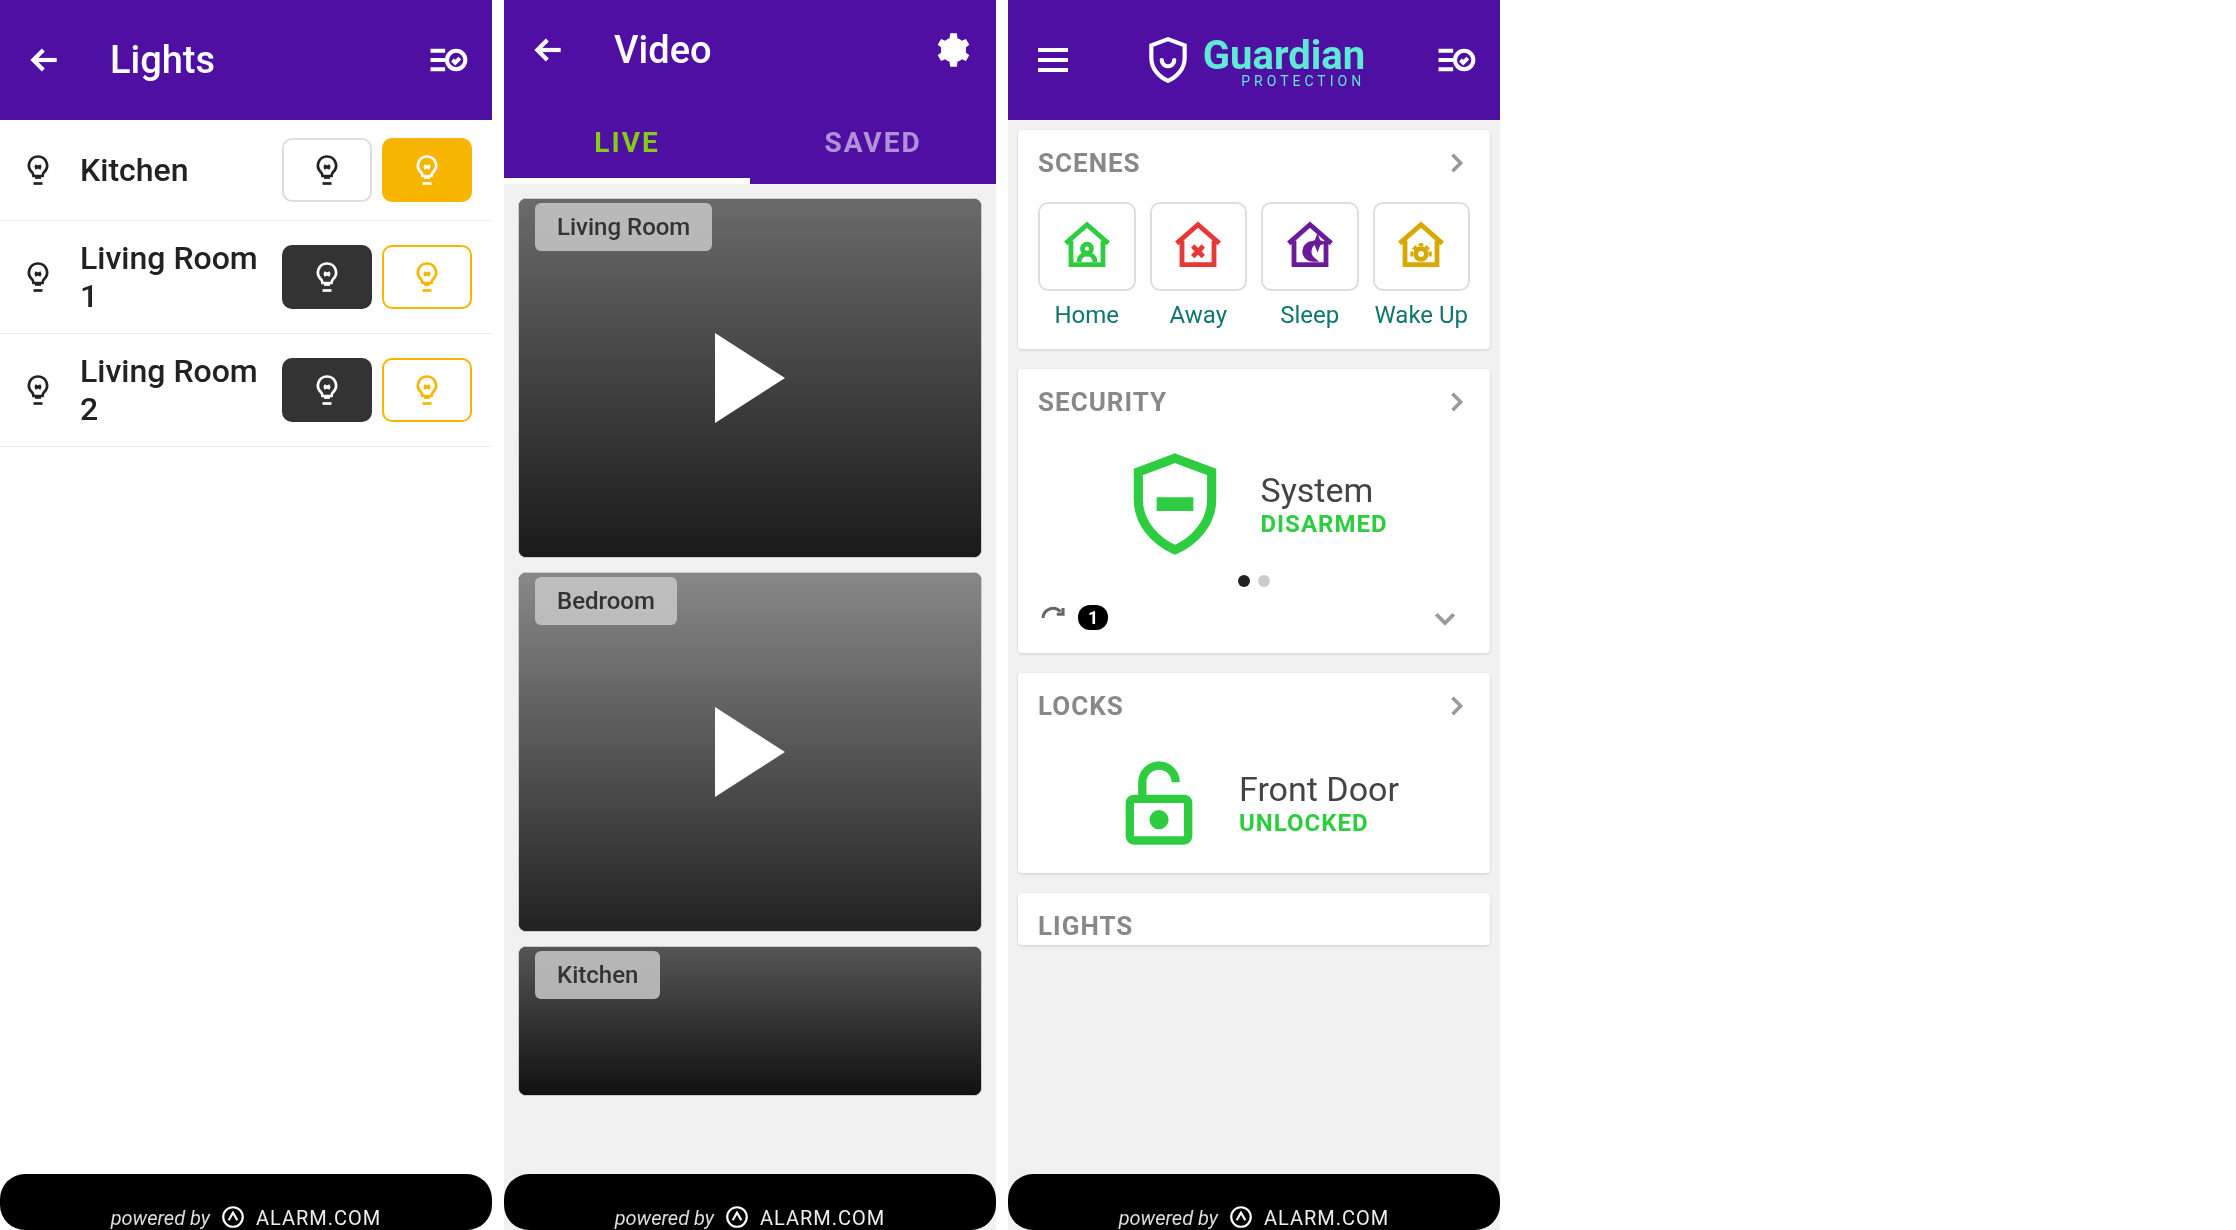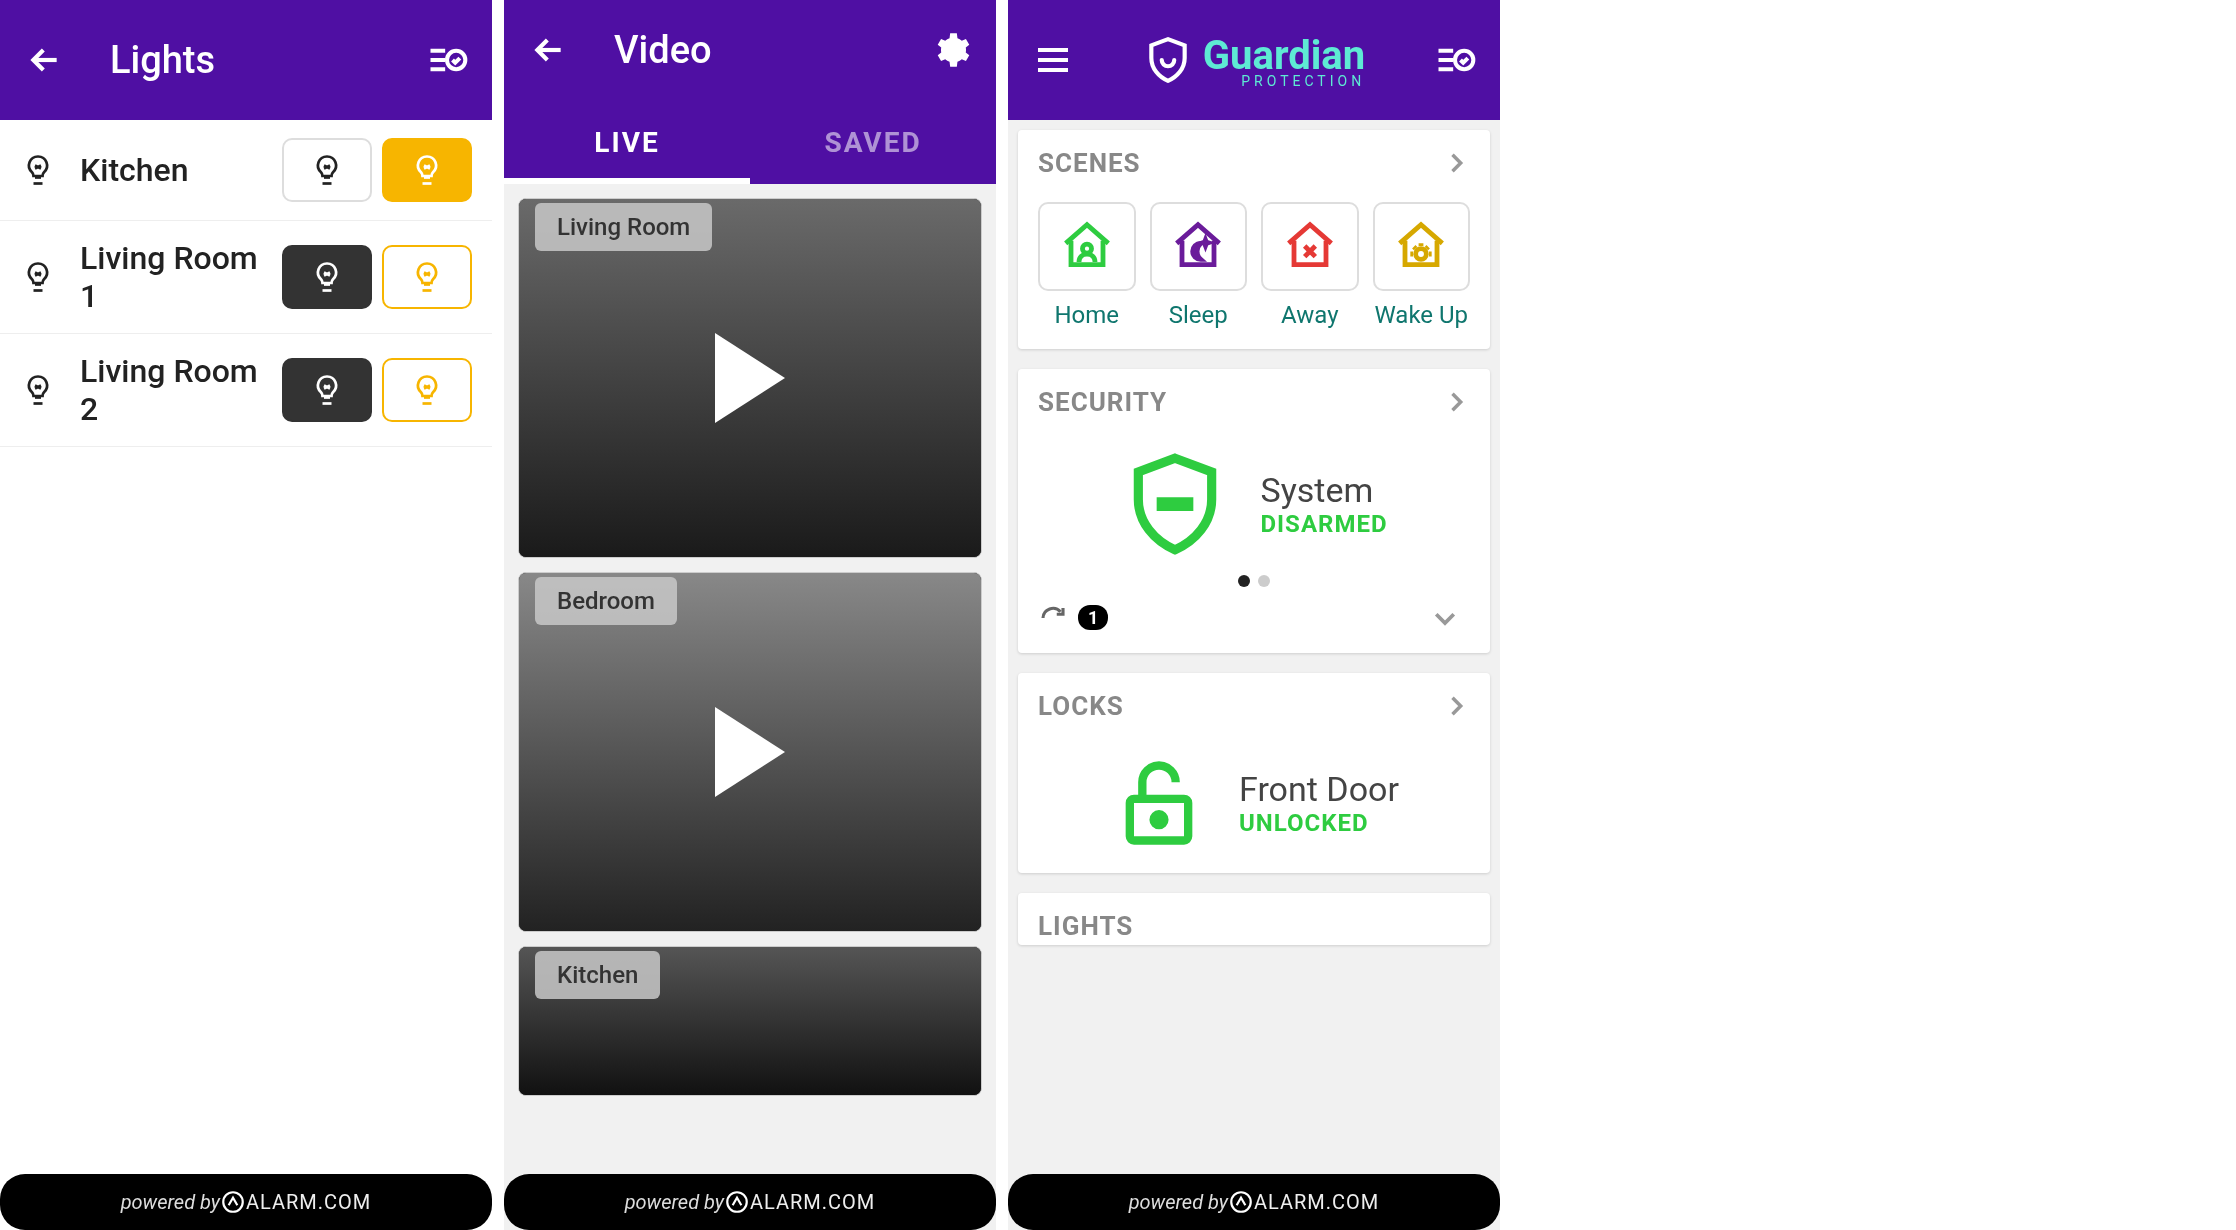--- a/index.html
+++ b/index.html
@@ -41,21 +41,21 @@
     font-weight: 500;
     margin-left: 40px;
   }
   .header-icon-left, .header-icon-right {
     width: 50px; height: 50px; display:flex; align-items:center; justify-content:center;
     cursor: pointer;
   }
   .header-icon-right { margin-left:auto; }
   .tabs { display:flex; height: 100px; }
   .tab { flex:1; display:flex; align-items:center; justify-content:center; font-size: 28px; font-weight: 700; letter-spacing: 2px; color: rgba(255,255,255,0.55); cursor:pointer; position:relative; }
-  .tab.active { color: #ffffff; }
+  .tab.active { color: #84cc16; }
   .tab.active::after { content:""; position:absolute; bottom:0; left:0; right:0; height:6px; background:#fff; }
 
   .body { flex:1; overflow:hidden; background:#fff; display:flex; flex-direction:column; }
   .body.gray { background:#f1f1f1; }
 
   
   .light-row {
     display:flex; align-items:center; padding: 18px 20px; border-bottom:1px solid #eee;
   }
   .light-name { font-size: 32px; font-weight:500; color:#222; margin-left: 24px; flex:1;}
@@ -118,22 +118,22 @@
   .status-text .line2 { font-size:24px; font-weight:700; letter-spacing:1px; }
   .dots { display:flex; gap:8px; justify-content:center; padding:6px 0;}
   .dot { width:12px; height:12px; border-radius:50%; background:#ccc;}
   .dot.active { background:#222;}
   .expand-row { display:flex; align-items:center; justify-content:center; gap:10px; padding: 10px 20px; position:relative;}
   .badge { background:#000; color:#fff; border-radius:12px; padding:2px 10px; font-size:18px; font-weight:700;}
   .chev-down { margin-left:auto; margin-right:10px;}
 
   
   .footer {
-    background:#000; color:#eee; height: 56px; display:flex; align-items:center; justify-content:center;
-    font-size: 22px; flex-shrink:0;
+    background:#000; color:#eee; height: 56px; display:flex; align-items:flex-end; justify-content:center;
+    font-size: 22px; gap:10px; flex-shrink:0;
     position:absolute; bottom:0; left:0; right:0;border-radius:25px;
   }
   .footer .pow { font-style:italic; font-size:20px; color:#ddd;}
   .footer .brand { font-weight:400; letter-spacing:1px; font-size:20px;}
 
   
   .logo-wrap { flex:1; display:flex; justify-content:center; align-items:center;}
   .guardian-logo { display:flex; align-items:center; gap:10px; color:#5eead4;}
   .guardian-logo .big { font-size:40px; font-weight:700;}
   .guardian-logo .sub { font-size:14px; letter-spacing:4px; display:block; text-align:right; margin-top:-6px;}
@@ -354,38 +354,38 @@
                 <path d="M4 11l8-7 8 7"></path>
                 <path d="M6 10v9h12v-9"></path>
                 <circle cx="12" cy="13" r="1.7"></circle>
                 <path d="M9 18c0-1.8 1.3-3 3-3s3 1.2 3 3"></path>
               </svg>
             </div>
     <span class="scene-label">Home</span>
           </div>
           <div class="scene-item">
     <div class="scene-btn">
+              <svg width="64" height="64" viewBox="0 0 24 24" fill="none" stroke="#e53935" stroke-width="1.8">
+                <path d="M4 11l8-7 8 7"></path>
+                <path d="M6 10v9h12v-9"></path>
+                <path d="M10 12l4 4M14 12l-4 4"></path>
+              </svg>
+            </div>
+    <span class="scene-label">Away</span>
+          </div>
+          <div class="scene-item">
+    <div class="scene-btn">
               <svg width="64" height="64" viewBox="0 0 24 24" fill="none" stroke="#6a1b9a" stroke-width="1.8">
                 <path d="M4 11l8-7 8 7"></path>
                 <path d="M6 10v9h12v-9"></path>
                 <path d="M13 11a3 3 0 100 6 4 4 0 010-6z"></path>
                 <path d="M14.5 10.5l.3-.8.3.8.8.3-.8.3-.3.8-.3-.8-.8-.3z" fill="#6a1b9a"></path>
               </svg>
             </div>
     <span class="scene-label">Sleep</span>
-          </div>
-          <div class="scene-item">
-    <div class="scene-btn">
-              <svg width="64" height="64" viewBox="0 0 24 24" fill="none" stroke="#e53935" stroke-width="1.8">
-                <path d="M4 11l8-7 8 7"></path>
-                <path d="M6 10v9h12v-9"></path>
-                <path d="M10 12l4 4M14 12l-4 4"></path>
-              </svg>
-            </div>
-    <span class="scene-label">Away</span>
           </div>
           <div class="scene-item">
     <div class="scene-btn">
               <svg width="64" height="64" viewBox="0 0 24 24" fill="none" stroke="#d6a800" stroke-width="1.8">
                 <path d="M4 11l8-7 8 7"></path>
                 <path d="M6 10v9h12v-9"></path>
                 <circle cx="12" cy="15" r="2"></circle>
                 <path d="M9 15h-1M16 15h-1M12 12v-1M10 13l-.7-.7M14 13l.7-.7"></path>
               </svg>
             </div>

